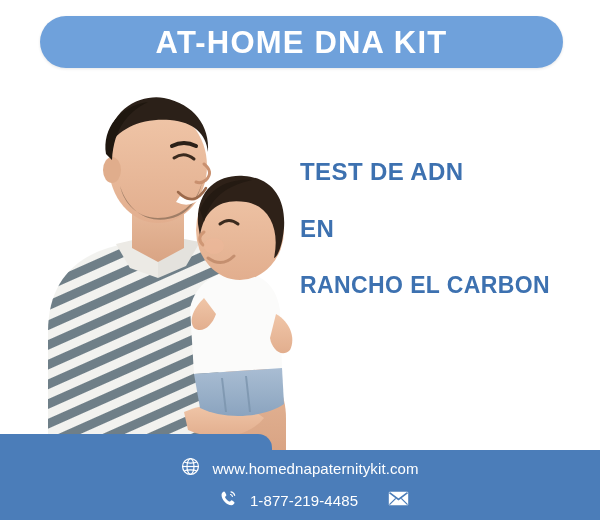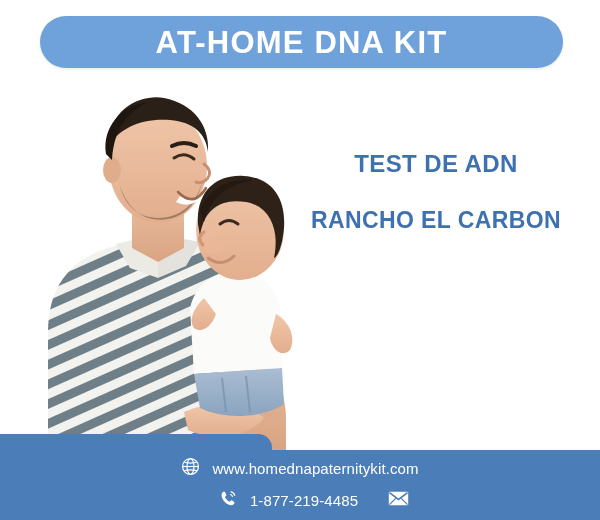--- a/index.html
+++ b/index.html
@@ -42,23 +42,23 @@
   .photo{
     position:absolute;
     left:8px; top:82px;
     width:310px; height:368px;
   }
   .photo svg{display:block;width:100%;height:100%;}
 
   
   .headline{
     position:absolute;
-    left:300px; top:152px;
+    left:300px; top:160px;
     width:272px;
-    text-align:center;
+    text-align:left;
   }
   .headline-line{
     color:#3d71b0;
     font-size:24px;
     font-weight:bold;
     letter-spacing:0.4px;
     line-height:1;
     white-space:nowrap;
   }
   .headline-line.l1{margin:0 0 0 0;}
@@ -201,20 +201,21 @@
 
         <path d="M200 176 q14 10 26 -2" stroke="#a8705088" stroke-width="3" fill="none" stroke-linecap="round"></path>
 
         <ellipse cx="206" cy="164" rx="10" ry="8" fill="#ecb79a" opacity="0.6"></ellipse>
       </g>
     </svg>
   </div>
 
   <div class="headline">
     <div class="headline-line l1">TEST DE ADN</div>
+    <div class="headline-line l2">EN</div>
     <div class="headline-line l3">RANCHO EL CARBON</div>
   </div>
 
   <div class="footer-left-block"></div>
   <div class="footer-main-block"></div>
 
   <div class="footer-content">
 
     <div class="footer-row r1">
       <div class="fitem">

